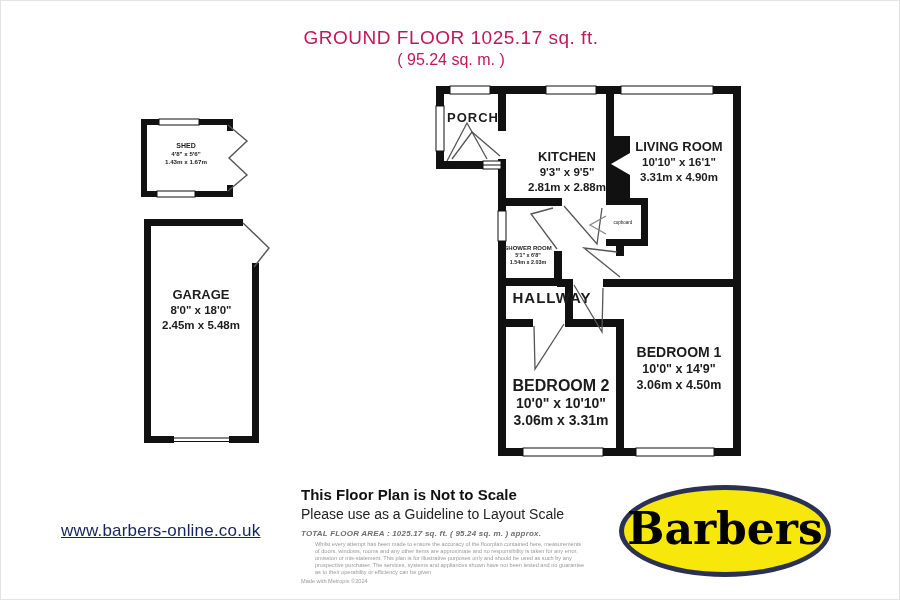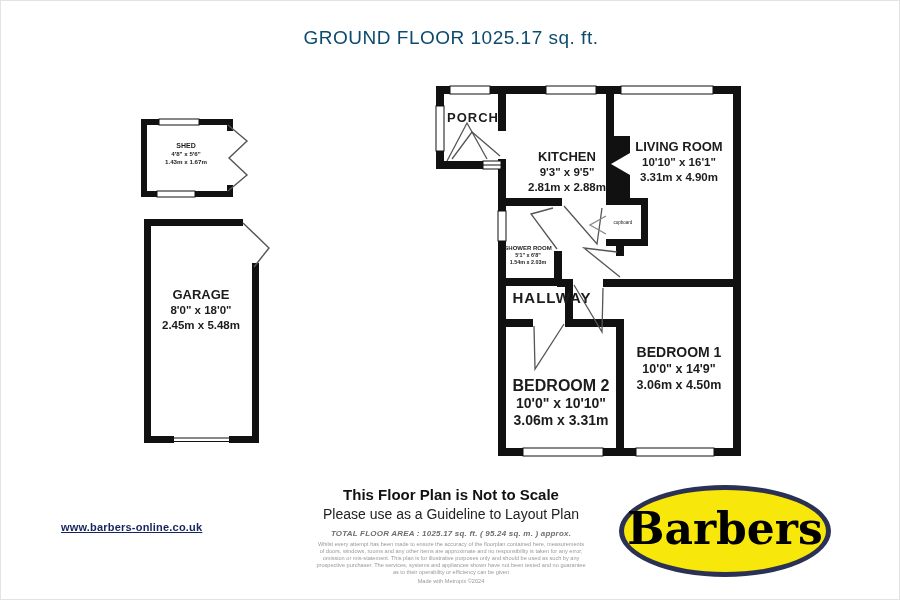--- a/index.html
+++ b/index.html
@@ -3,59 +3,60 @@
 <meta charset="utf-8">
 <style>
   html,body{margin:0;padding:0;background:#fff;}
   .page{
     position:relative;width:900px;height:600px;background:#fff;
     border:1px solid #e3e3e3;box-sizing:border-box;overflow:hidden;
     font-family:"Liberation Sans",sans-serif;
   }
   .title{
     position:absolute;top:26px;left:0;width:900px;text-align:center;
-    color:#0c4a6e;
+    color:#be185d;
   }
   .title .t1{font-size:19px;letter-spacing:.5px;}
   .title .t2{font-size:16px;margin-top:2px;}
   svg{position:absolute;top:0;left:0;}
   svg text{font-family:"Liberation Sans",sans-serif;fill:#1c1c1c;}
   .room-name{font-weight:bold;}
   .room-dim{font-weight:bold;}
   .footer{
-    position:absolute;left:300px;top:485px;width:300px;text-align:center;color:#111;
+    position:absolute;left:300px;top:485px;width:300px;color:#111;
   }
   .footer .f1{font-size:15px;font-weight:bold;}
   .footer .f2{font-size:14px;margin-top:3px;color:#222;}
   .footer .f3{font-size:8px;color:#6e6e6e;margin-top:7px;font-weight:bold;letter-spacing:.2px;font-style:italic;}
   .footer .f4{font-size:5.6px;color:#999;margin-top:3px;line-height:1.25;padding:0 14px;}
   .footer .f5{font-size:5.6px;color:#999;margin-top:2px;}
   .website{
     position:absolute;left:60px;top:520px;width:230px;
-    font-size:11px;font-weight:bold;color:#16255e;text-decoration:underline;
+    font-size:17px;font-weight:normal;color:#16255e;text-decoration:underline;
     letter-spacing:.2px;
   }
   .logo{
     position:absolute;left:618px;top:484px;width:212px;height:92px;
     background:#f8e70a;border:5px solid #2a3154;border-radius:50%;
     box-sizing:border-box;display:flex;align-items:center;justify-content:center;
   }
   .logo span{
     font-family:"DejaVu Serif","Liberation Serif",serif;
     font-size:44px;font-weight:bold;color:#000000;line-height:1;
     transform:translateY(-2px);
   }
 </style>
 </head>
 <body>
 
 <div class="page">
 
   <div class="title">
     <div class="t1">GROUND FLOOR 1025.17 sq. ft.</div>
+    <div class="t2">( 95.24 sq. m. )</div>
   </div>
 
   <svg width="900" height="600" viewBox="0 0 900 600">
 
     <g>
       <rect x="140" y="118" width="6" height="78" fill="#111"></rect>
       <rect x="140" y="118" width="92" height="6" fill="#111"></rect>
       <rect x="140" y="190" width="92" height="6" fill="#111"></rect>
       <rect x="226" y="118" width="6" height="12" fill="#111"></rect>
       <rect x="226" y="184" width="6" height="12" fill="#111"></rect>
@@ -167,21 +168,21 @@
       <text x="560" y="424" text-anchor="middle" font-size="14" class="room-dim">3.06m x 3.31m</text>
 
       <text x="678" y="356" text-anchor="middle" font-size="14" class="room-name">BEDROOM 1</text>
       <text x="678" y="372" text-anchor="middle" font-size="12.5" class="room-dim">10'0" x 14'9"</text>
       <text x="678" y="388" text-anchor="middle" font-size="12.5" class="room-dim">3.06m x 4.50m</text>
     </g>
   </svg>
 
   <div class="footer">
     <div class="f1">This Floor Plan is Not to Scale</div>
-    <div class="f2">Please use as a Guideline to Layout Plan</div>
+    <div class="f2">Please use as a Guideline to Layout Scale</div>
     <div class="f3">TOTAL FLOOR AREA : 1025.17 sq. ft. ( 95.24 sq. m. ) approx.</div>
     <div class="f4">Whilst every attempt has been made to ensure the accuracy of the floorplan contained here, measurements of doors, windows, rooms and any other items are approximate and no responsibility is taken for any error, omission or mis-statement. This plan is for illustrative purposes only and should be used as such by any prospective purchaser. The services, systems and appliances shown have not been tested and no guarantee as to their operability or efficiency can be given</div>
     <div class="f5">Made with Metropix ©2024</div>
   </div>
 
   <a class="website" href="#">www.barbers-online.co.uk</a>
 
   <div class="logo">
     <span>Barbers</span>
   </div>

